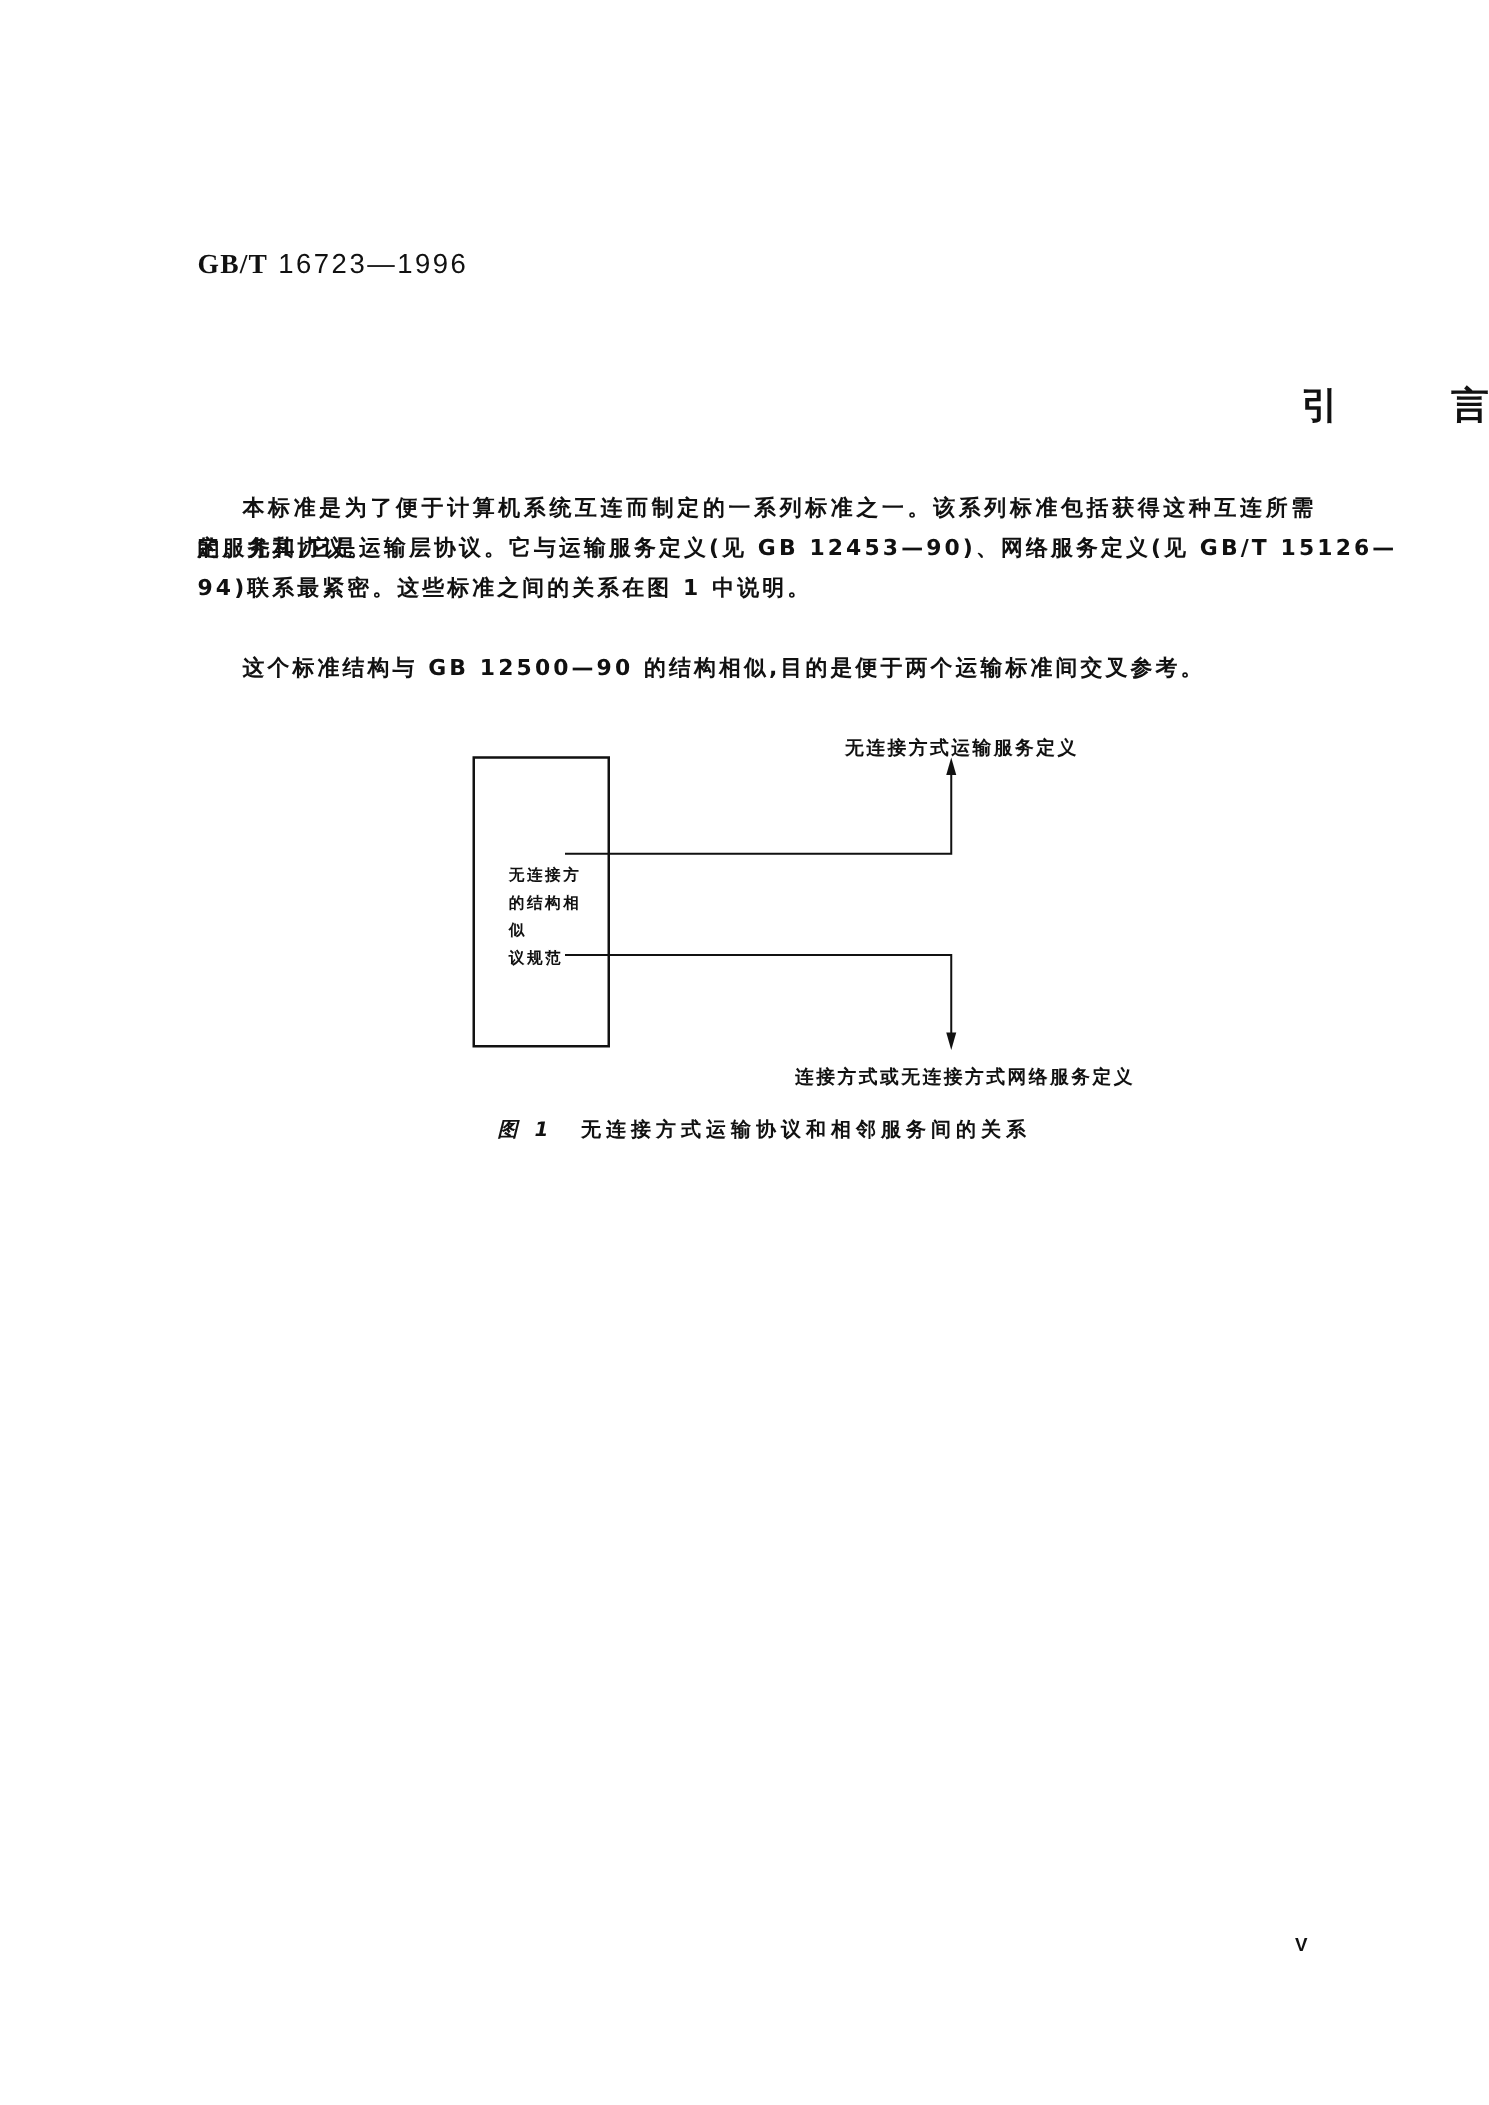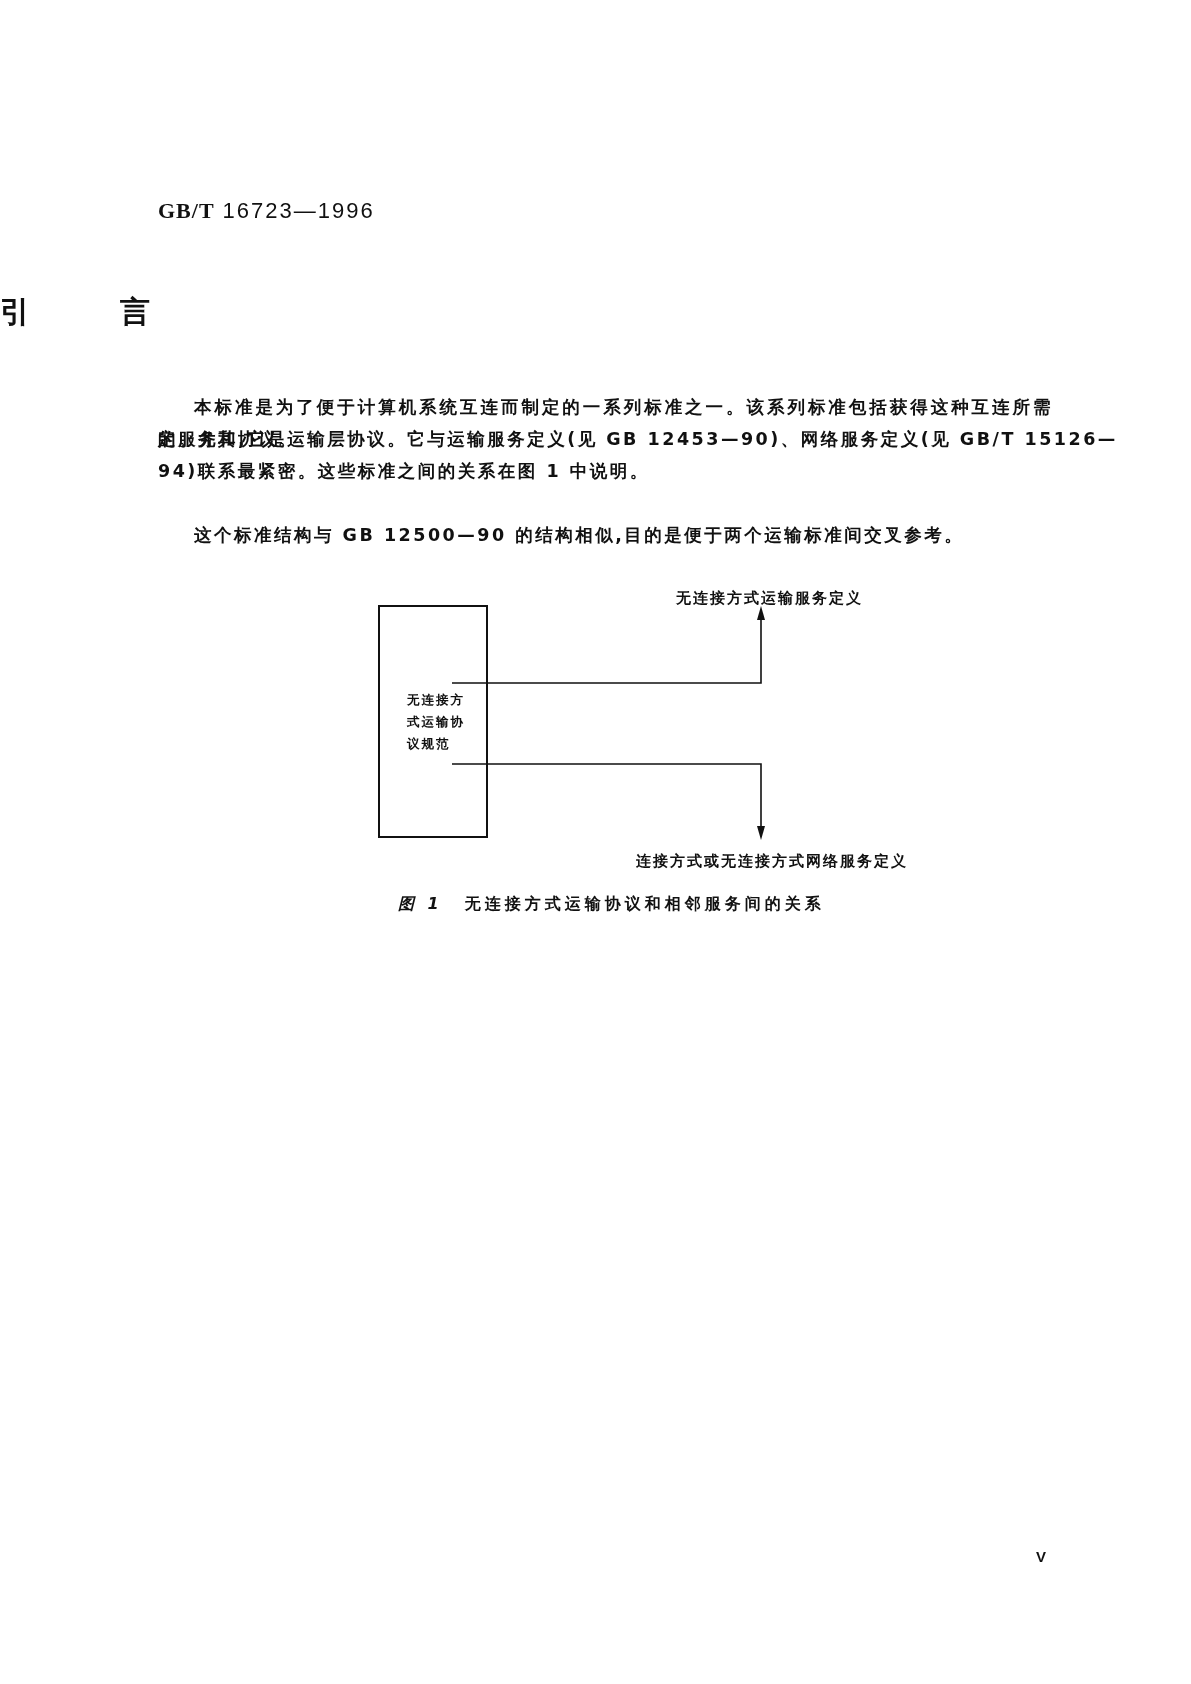--- a/index.html
+++ b/index.html
@@ -36,22 +36,22 @@
   .std-header .num {
     font-family: "Liberation Sans", sans-serif;
     font-weight: normal;
     margin-left: 8px;
     letter-spacing: 2px;
   }
   .page-title {
     position: absolute;
     left: 0;
     width: 1191px;
-    top: 292px;
-    text-align: left;
+    top: 304px;
+    text-align: right;
     font-family: "DejaVu Sans", sans-serif;
     font-size: 30px;
     font-weight: bold;
     white-space: pre;
     letter-spacing: 0;
   }
   .para {
     position: absolute;
     left: 158px;
     width: 895px;
@@ -158,21 +158,21 @@
       <polyline points="452,683 761,683 761,616" fill="none" stroke="#111" stroke-width="1.6"></polyline>
       <polygon points="757,620 761,606 765,620" fill="#111"></polygon>
 
       <polyline points="452,764 761,764 761,830" fill="none" stroke="#111" stroke-width="1.6"></polyline>
       <polygon points="757,826 761,840 765,826" fill="#111"></polygon>
     </svg>
 
     <div class="fig-box">
       <div class="fig-box-label">
         <div>无连接方</div>
-        <div>式运输协</div>
+        <div>的结构相似</div>
         <div>议规范</div>
       </div>
     </div>
 
     <div class="fig-label" style="left:676px; top:589px;">无连接方式运输服务定义</div>
     <div class="fig-label" style="left:636px; top:852px;">连接方式或无连接方式网络服务定义</div>
 
     <div class="caption">
       <span class="cap-num">图 1</span><span>无连接方式运输协议和相邻服务间的关系</span>
     </div>

